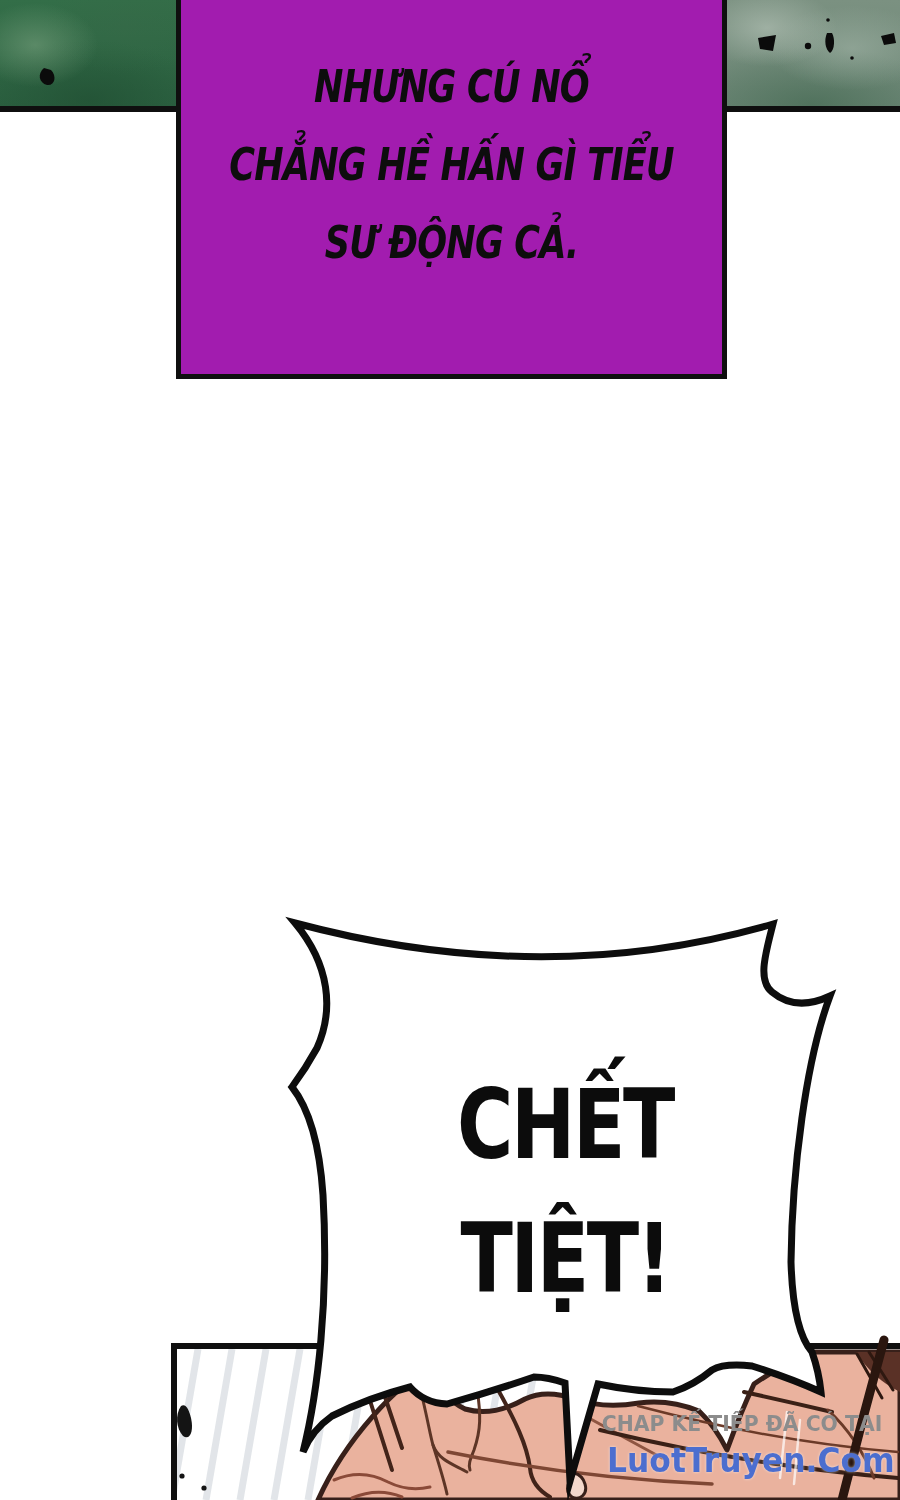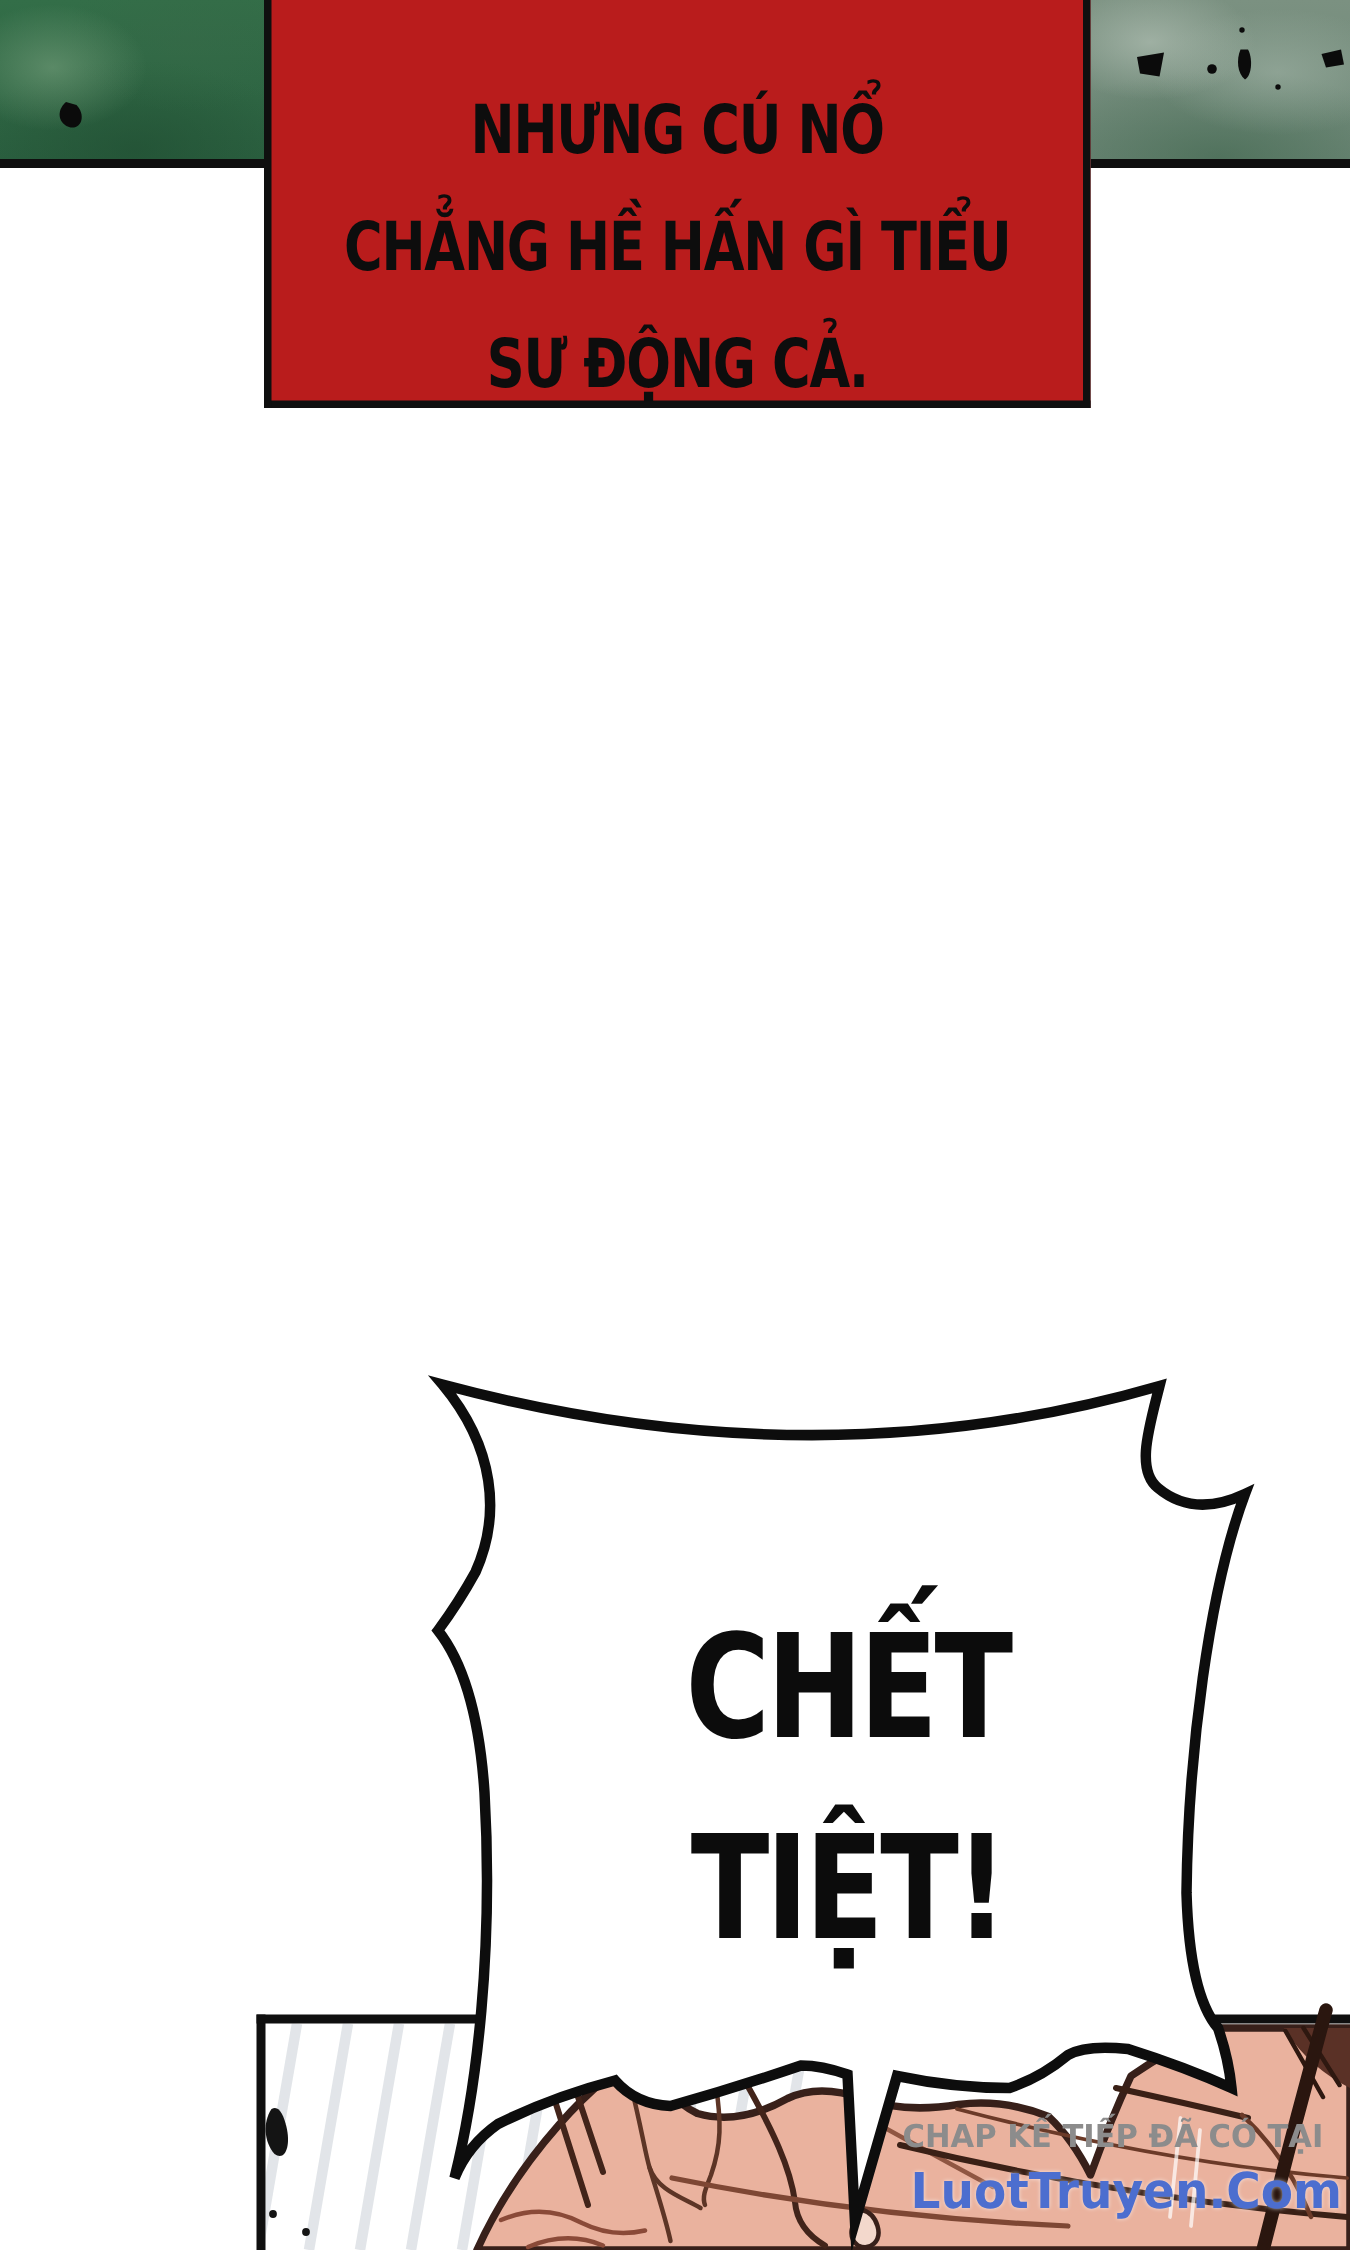--- a/index.html
+++ b/index.html
@@ -16,22 +16,22 @@
       linear-gradient(#336e48, #2b6040);}
   .green-right{position:absolute;left:727px;top:0;width:173px;height:112px;box-sizing:border-box;
     border-bottom:6px solid #0f0f0f;
     background:
       radial-gradient(100px 55px at 40px 28px, rgba(185,198,187,.6), rgba(185,198,187,0) 70%),
       radial-gradient(120px 60px at 125px 48px, rgba(162,180,167,.55), rgba(162,180,167,0) 70%),
       radial-gradient(170px 75px at 86px 105px, rgba(62,100,76,.6), rgba(62,100,76,0) 78%),
       linear-gradient(#7b9181, #6c8776);}
 
   
-  .caption-box{position:absolute;left:176px;top:0;width:551px;height:272px;box-sizing:border-box;
-    background:#b91c1c;border:5px solid #0f0f0f;border-top:none;}
+  .caption-box{position:absolute;left:176px;top:0;width:551px;height:379px;box-sizing:border-box;
+    background:#a21caf;border:5px solid #0f0f0f;border-top:none;font-style:italic;}
   .caption-text{position:absolute;left:-30px;right:-30px;top:48px;text-align:center;
     color:#0d0d0d;font-weight:bold;font-size:45px;line-height:78px;letter-spacing:-1px;
     transform:scaleX(.78);transform-origin:50% 0;}
 
   
   .art{position:absolute;left:0;top:0;}
 
   
   .bubble-text{position:absolute;left:305px;top:1058px;width:520px;text-align:center;
     color:#0c0c0c;font-weight:bold;font-size:96px;line-height:134px;letter-spacing:-3px;

